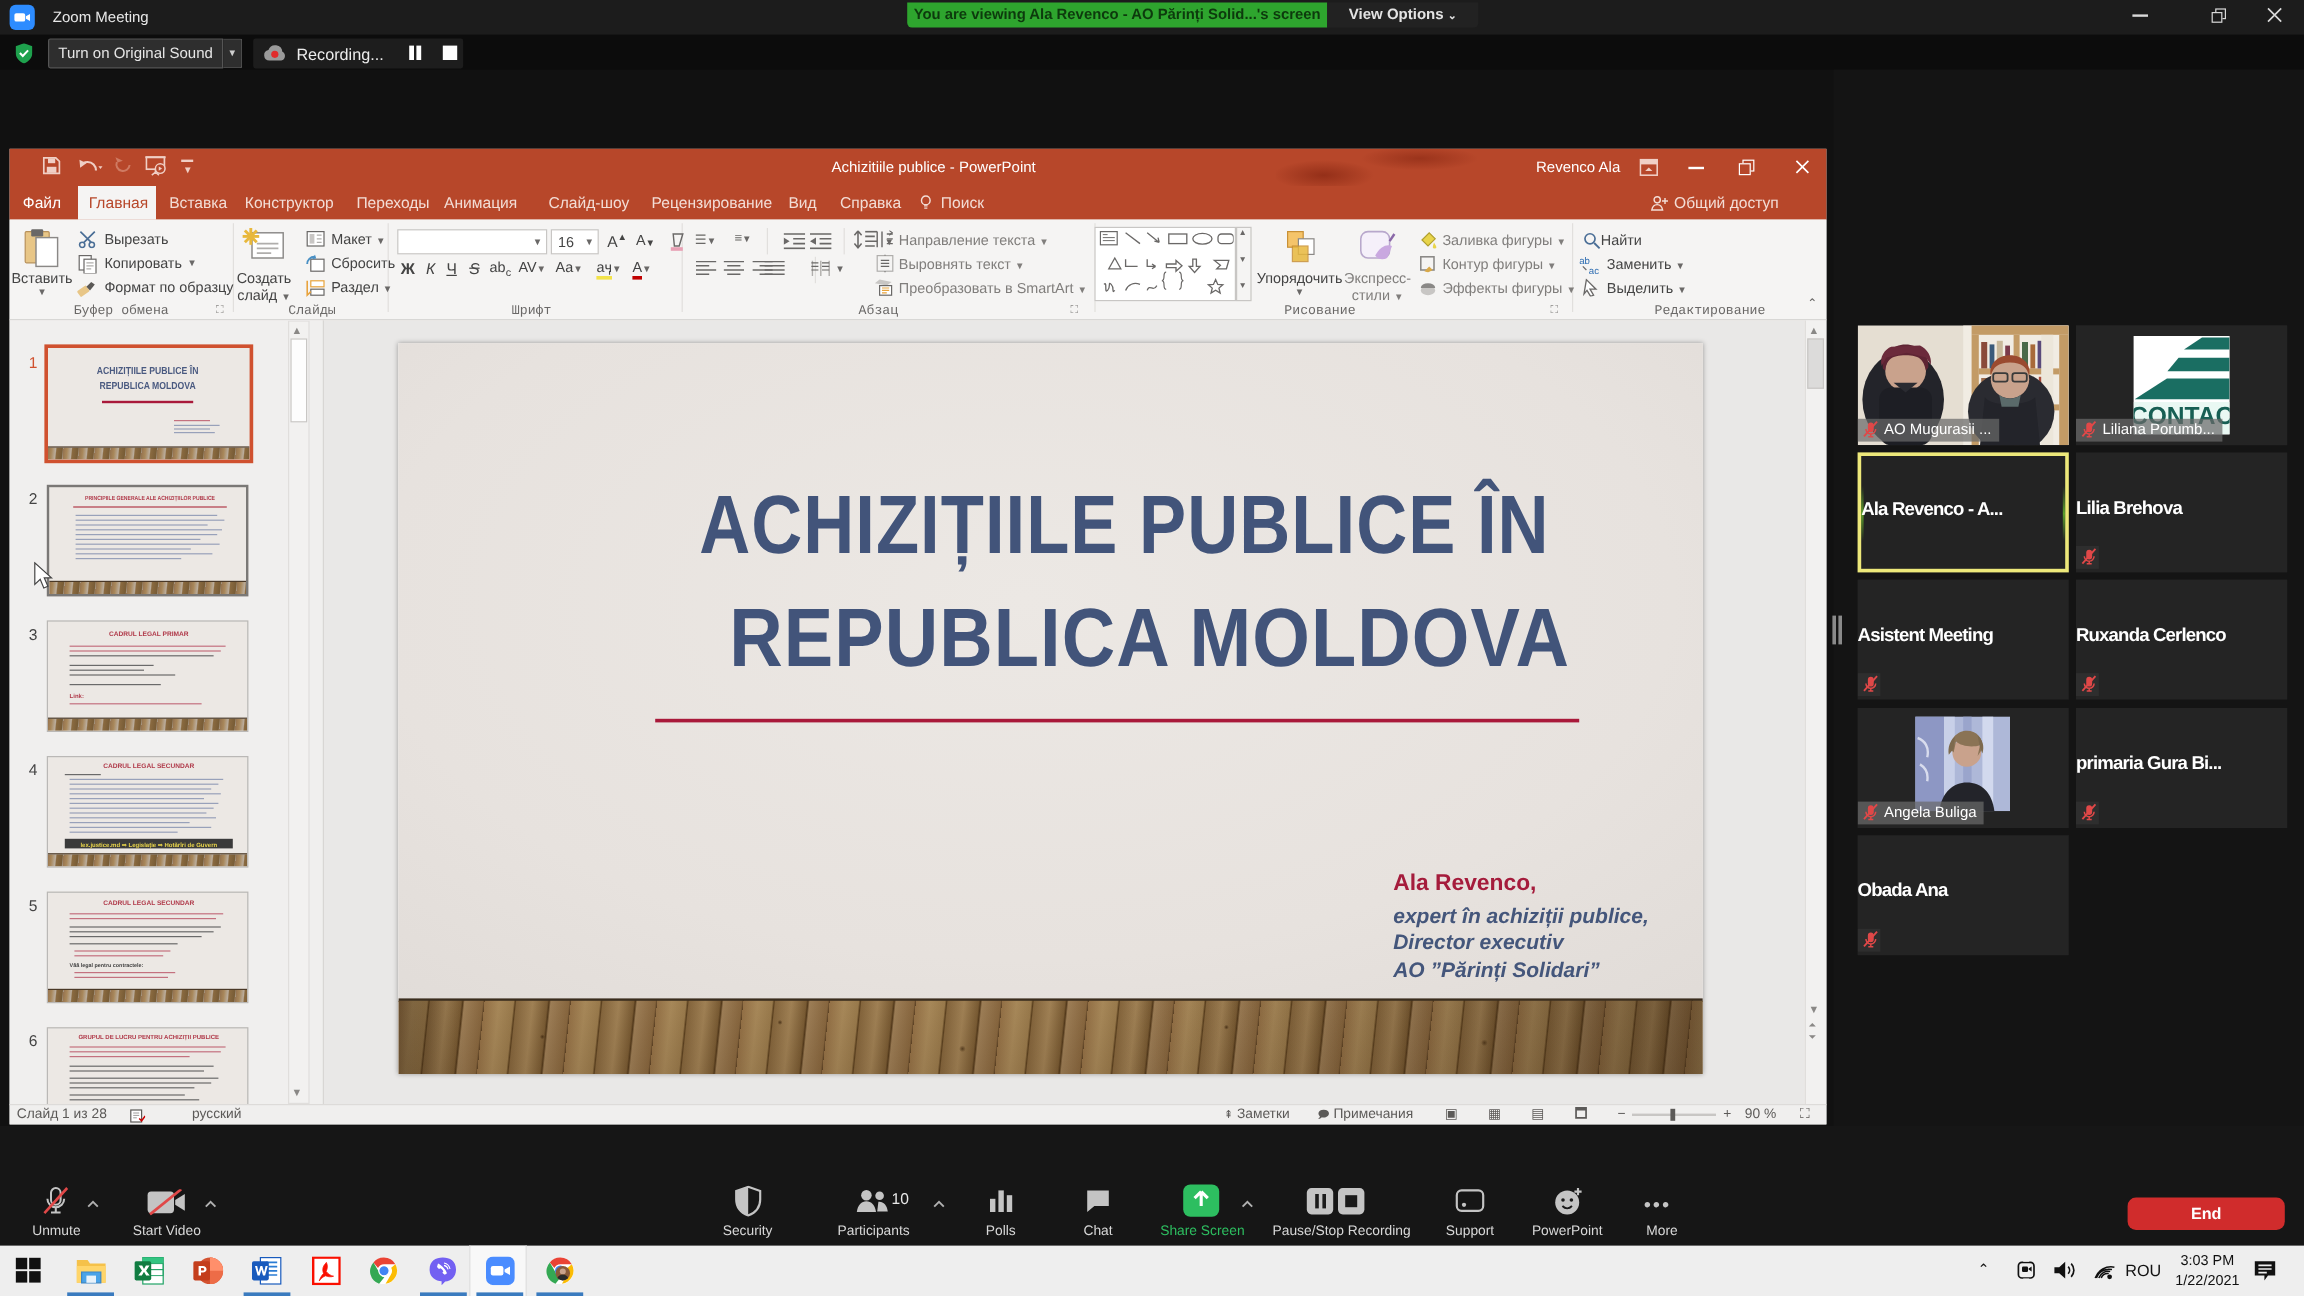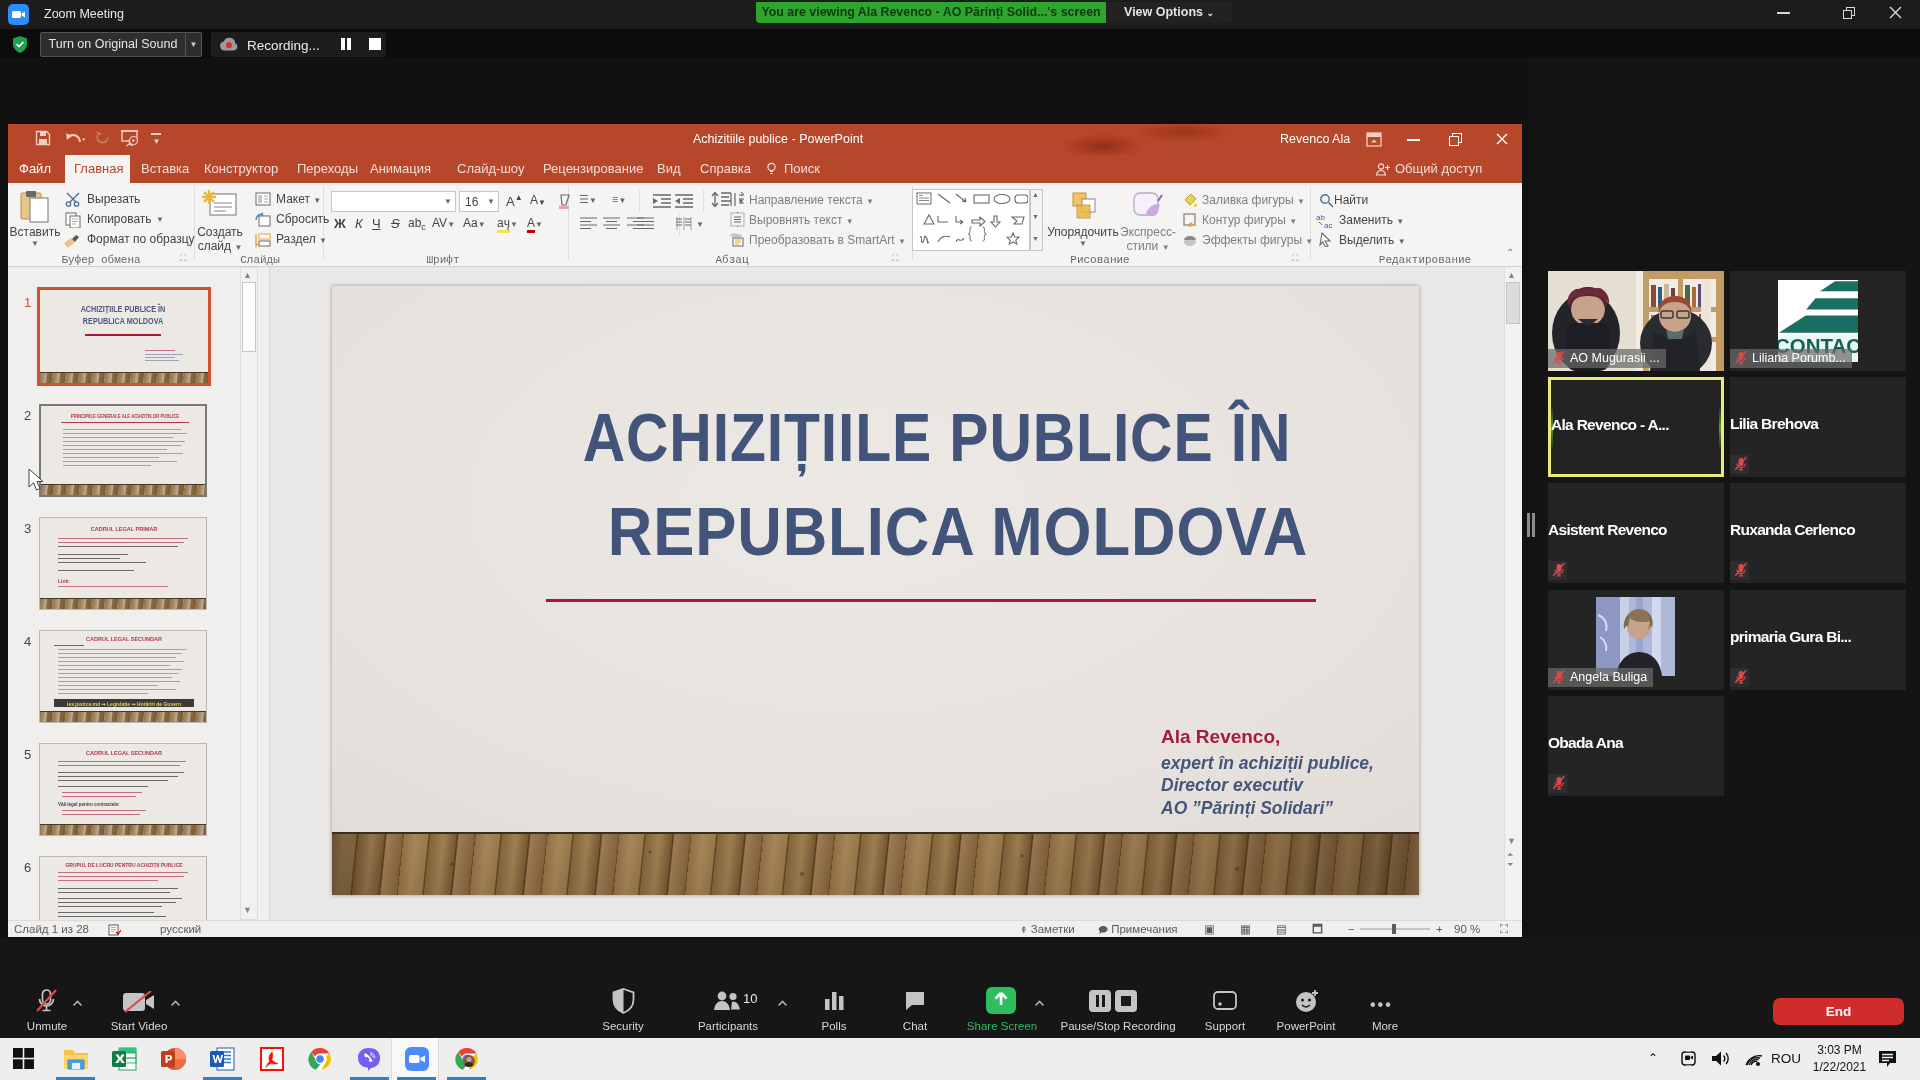--- a/index.html
+++ b/index.html
@@ -614,21 +614,21 @@
     
     <div class="tile" style="left:1730px;top:377px;">
       <div class="tname">Lilia Brehova</div>
       <div class="micbox"></div>
       <svg style="position:absolute;left:2px;bottom:4px;" width="18" height="18" viewBox="0 0 19 19">
           <use href="#micoff"></use>
         </svg>
     </div>
     
     <div class="tile" style="left:1548px;top:483px;">
-      <div class="tname">Asistent Revenco</div>
+      <div class="tname">Asistent Meeting</div>
       <div class="micbox"></div>
       <svg style="position:absolute;left:2px;bottom:4px;" width="18" height="18" viewBox="0 0 19 19">
           <use href="#micoff"></use>
         </svg>
     </div>
     <div class="tile" style="left:1730px;top:483px;">
       <div class="tname">Ruxanda Cerlenco</div>
       <div class="micbox"></div>
       <svg style="position:absolute;left:2px;bottom:4px;" width="18" height="18" viewBox="0 0 19 19">
           <use href="#micoff"></use>

